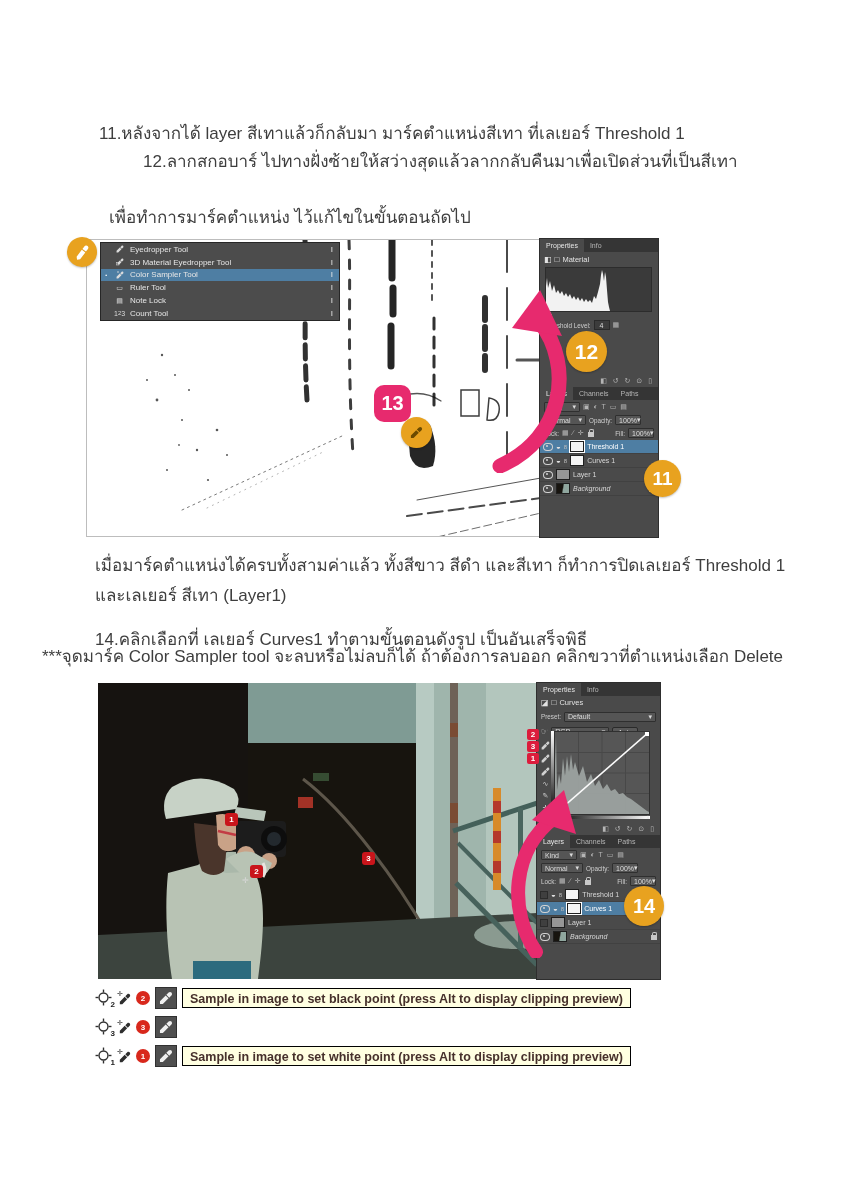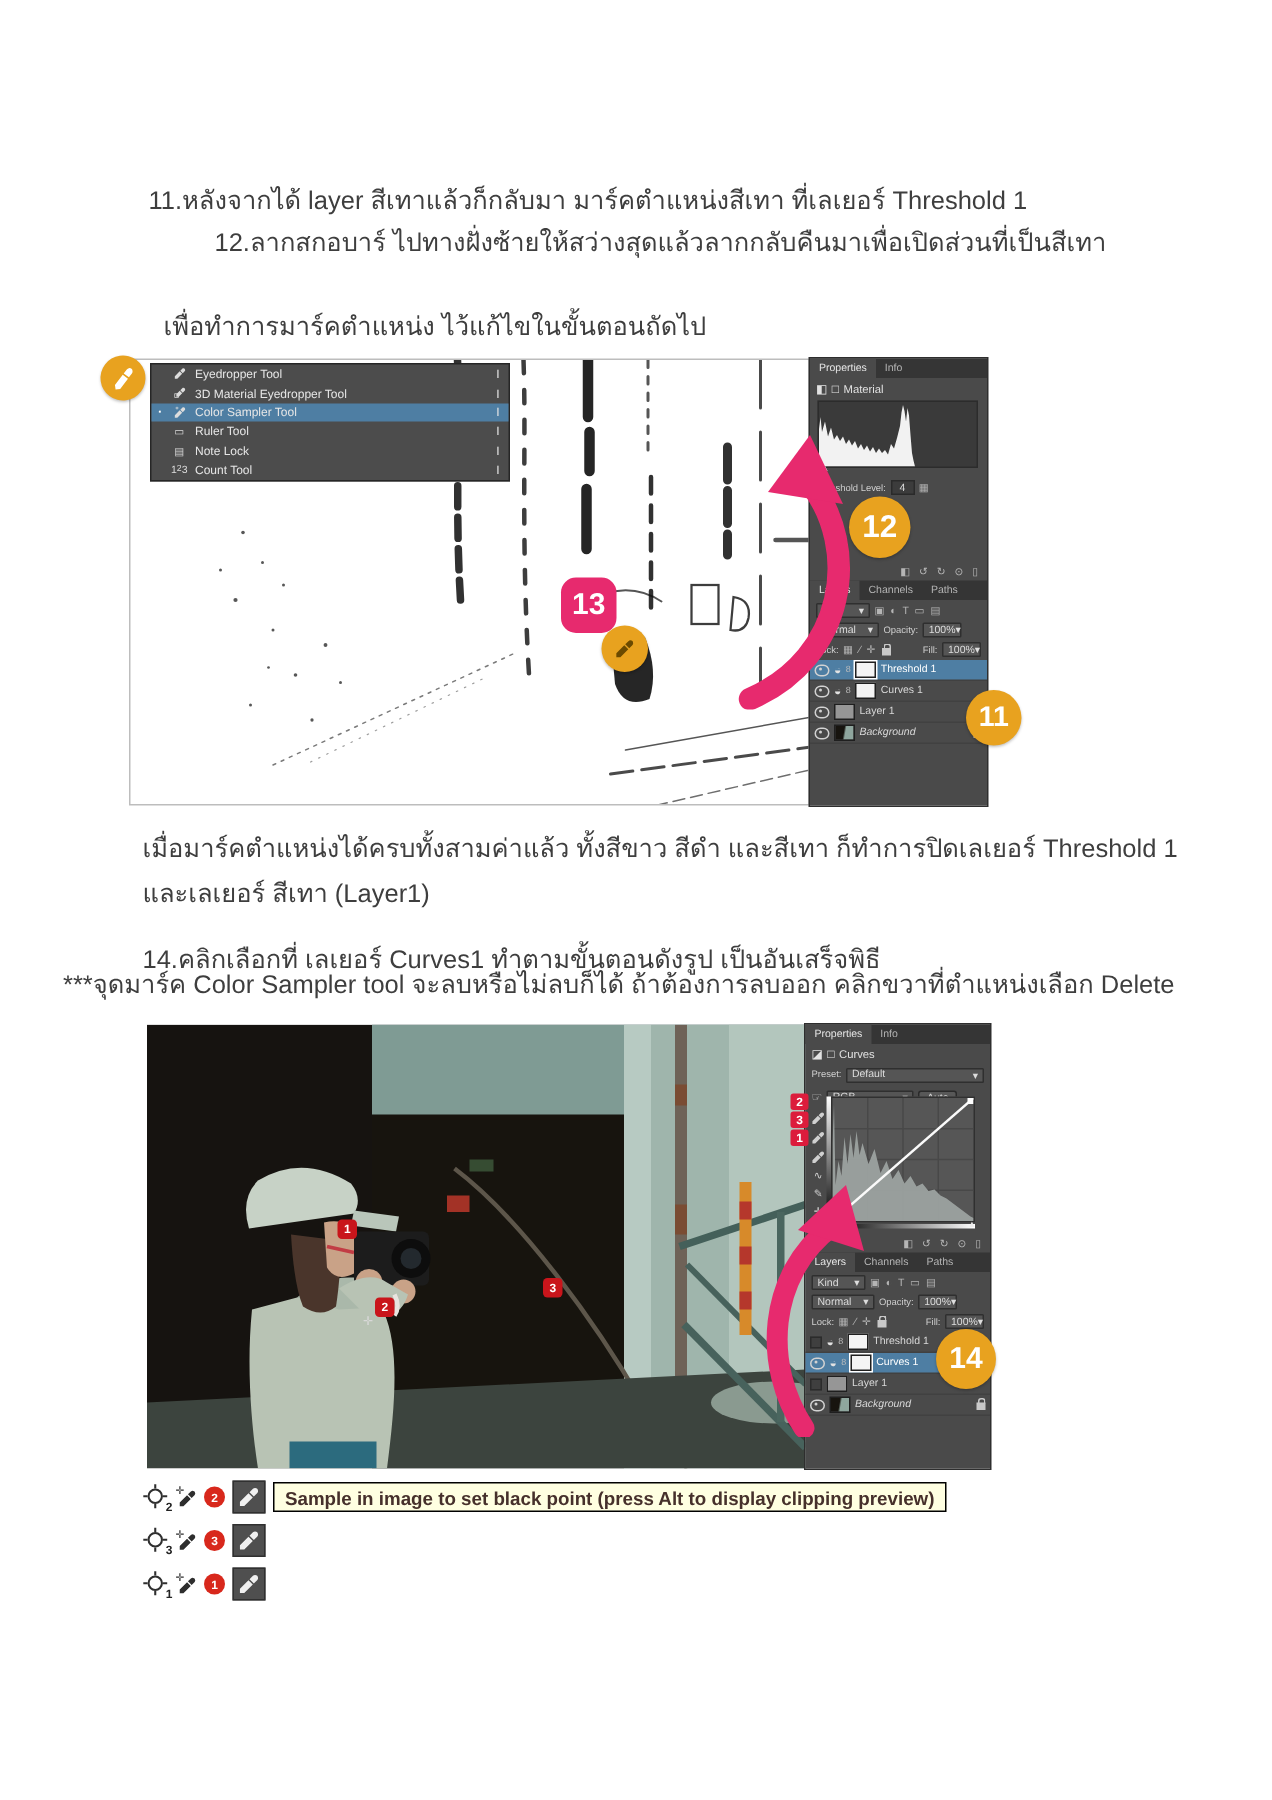--- a/index.html
+++ b/index.html
@@ -536,15 +536,16 @@
       <svg width="12" height="12" viewBox="0 0 16 16" style="position:absolute;right:0;bottom:0;">
           <path fill="currentColor" d="M12.6 1.1a2.4 2.4 0 0 1 2.3 2.3c0 .6-.2 1.2-.7 1.7l-2.5 2.5-3.3-3.3L11 1.8c.5-.5 1-.7 1.6-.7zM7.6 5.1l3.3 3.3-6.5 6.5H1.1v-3.3z"></path>
         </svg>
     </span>
     <span class="rmark" style="position:static;width:14px;height:14px;border-radius:50%;background:#D8281C;">1</span>
     <span class="dropbtn">
       <svg width="14" height="14" viewBox="0 0 16 16">
           <path fill="#f0f0f0" d="M12.6 1.1a2.4 2.4 0 0 1 2.3 2.3c0 .6-.2 1.2-.7 1.7l-2.5 2.5-3.3-3.3L11 1.8c.5-.5 1-.7 1.6-.7zM7.6 5.1l3.3 3.3-6.5 6.5H1.1v-3.3z"></path>
         </svg>
     </span>
+    <span class="tooltip">Sample in image to set white point (press Alt to display clipping preview)</span>
   </div>
 
 </div>
 
 </body></html>

